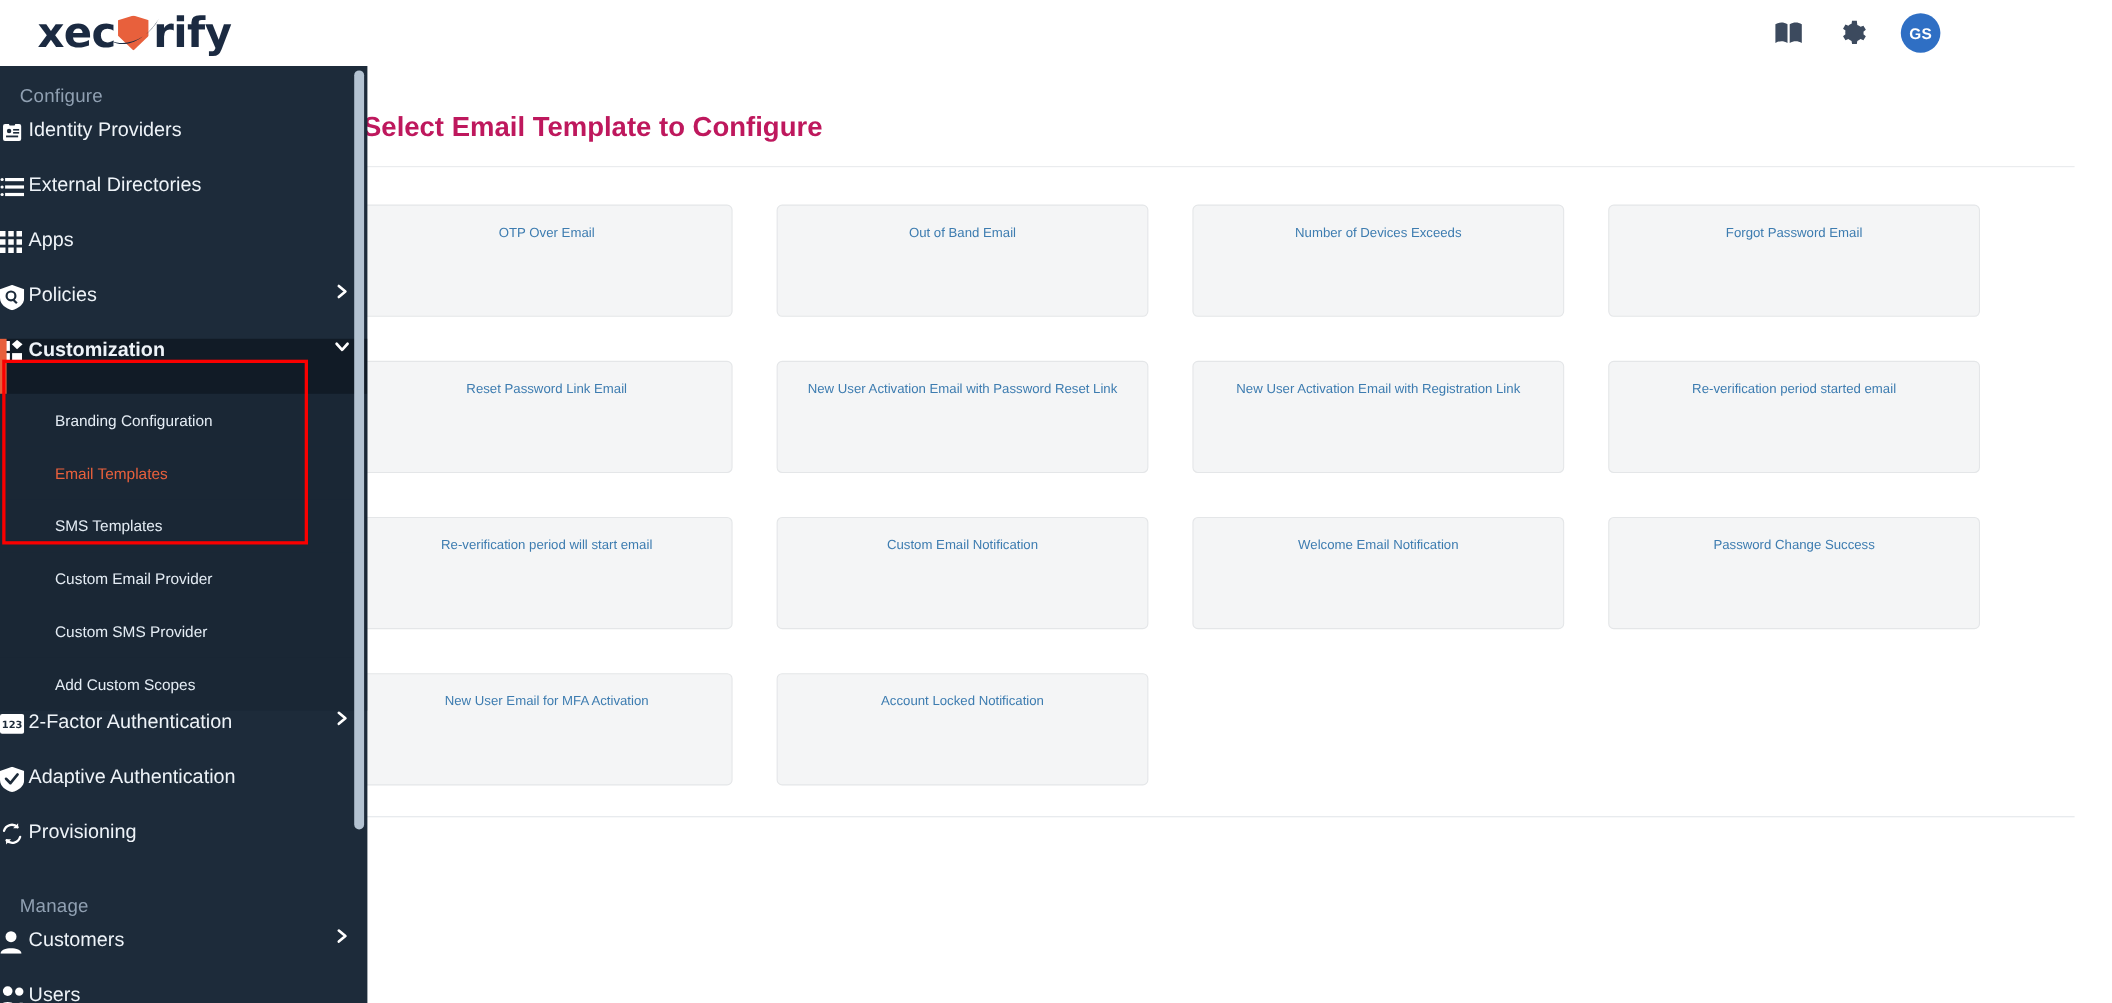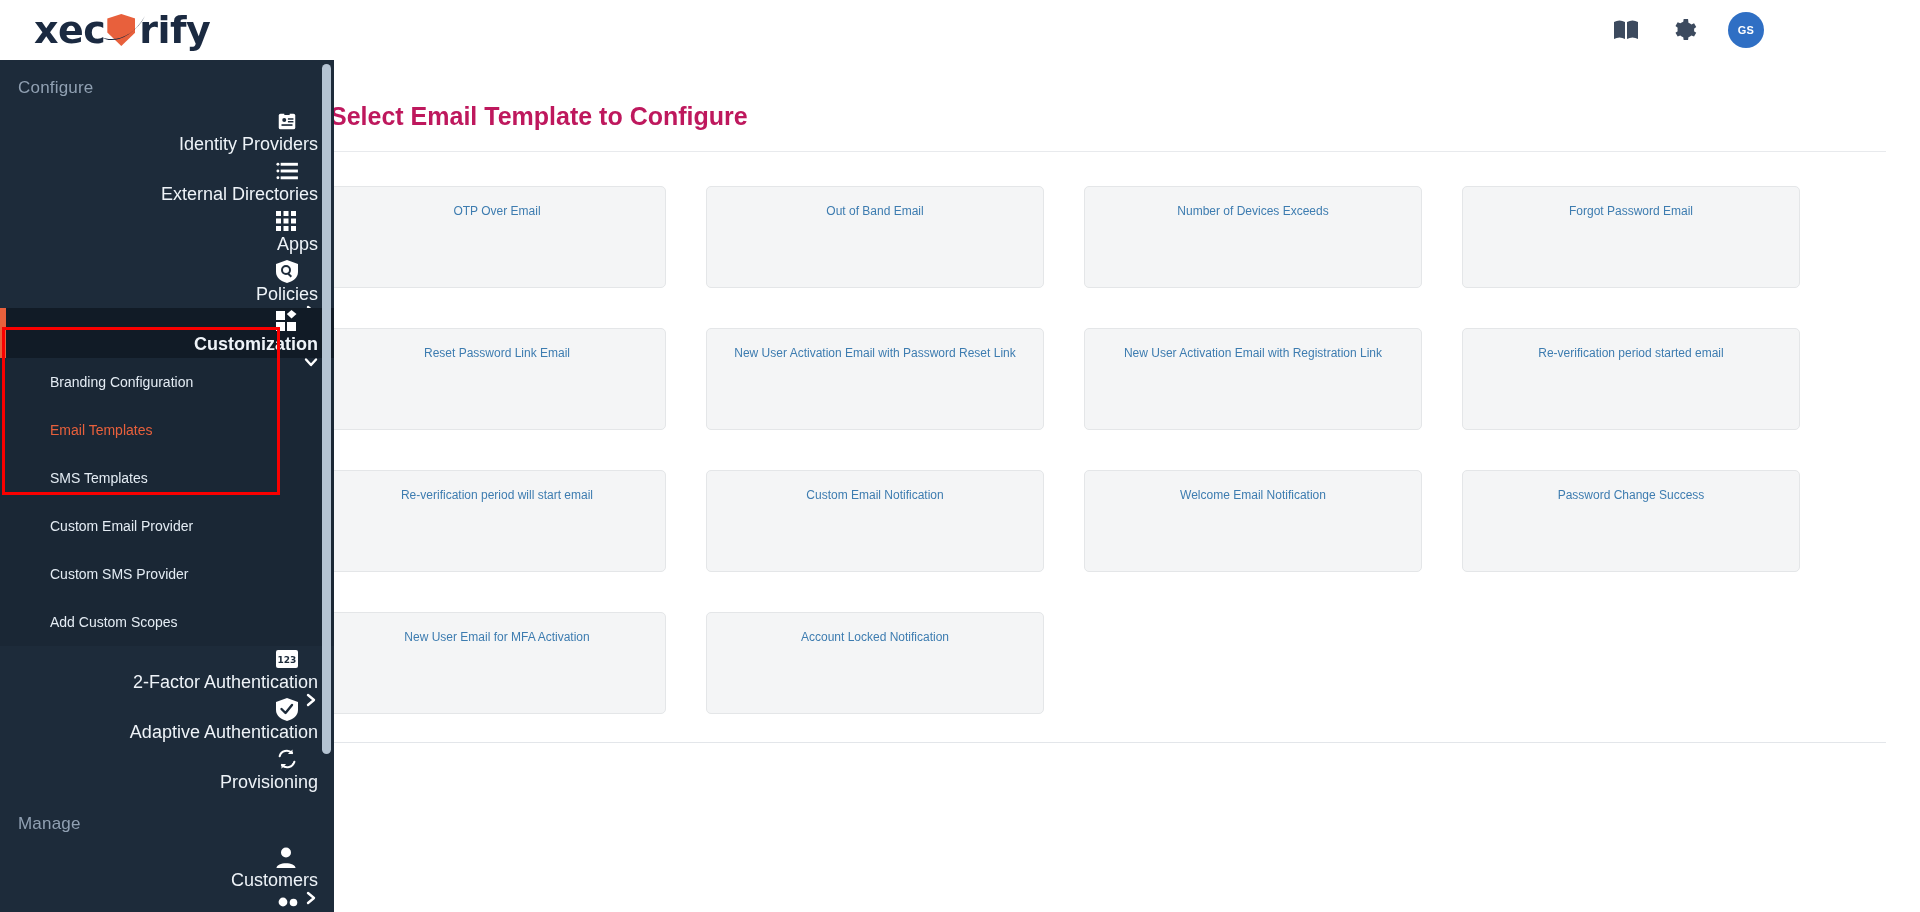--- a/index.html
+++ b/index.html
@@ -74,21 +74,21 @@
     width: 28px; height: 28px;
     display: flex; align-items: center; justify-content: center;
     cursor: pointer;
     color: #3c4a5e;
   }
   .avatar {
     width: 36px; height: 36px;
     border-radius: 50%;
     background: #2f6fc4;
     color: #ffffff;
-    font-size: 11px;
+    font-size: 14px;
     font-weight: 700;
     display: flex; align-items: center; justify-content: center;
     cursor: pointer;
     letter-spacing: 0.3px;
   }
 
   
   .sidebar {
     position: absolute;
     top: 60px; left: 0;
@@ -101,33 +101,30 @@
 
   .sb-section {
     color: #90a0b2;
     font-size: 17px;
     padding: 18px 0 10px 18px;
     letter-spacing: 0.2px;
   }
 
   .sb-item {
     display: flex;
-    align-items: flex-end;
+    align-items: flex-start;
     height: 50px;
-    padding-left: 18px;
     padding-right: 16px;
     color: #eef3f8;
     font-size: 18px;
     cursor: pointer;
     position: relative;
-    flex-direction: column;
   }
   .sb-item .sb-icon {
     width: 26px; height: 24px;
-    margin-right: 16px;
     display: flex; align-items: center; justify-content: flex-start;
     flex: 0 0 26px;
     color: #ffffff;
   }
   .sb-item .sb-label { flex: 1 1 auto; white-space: nowrap; }
   .sb-item .sb-chev {
     width: 14px; height: 14px;
     flex: 0 0 14px;
     display: flex; align-items: center; justify-content: center;
     color: #ffffff;

